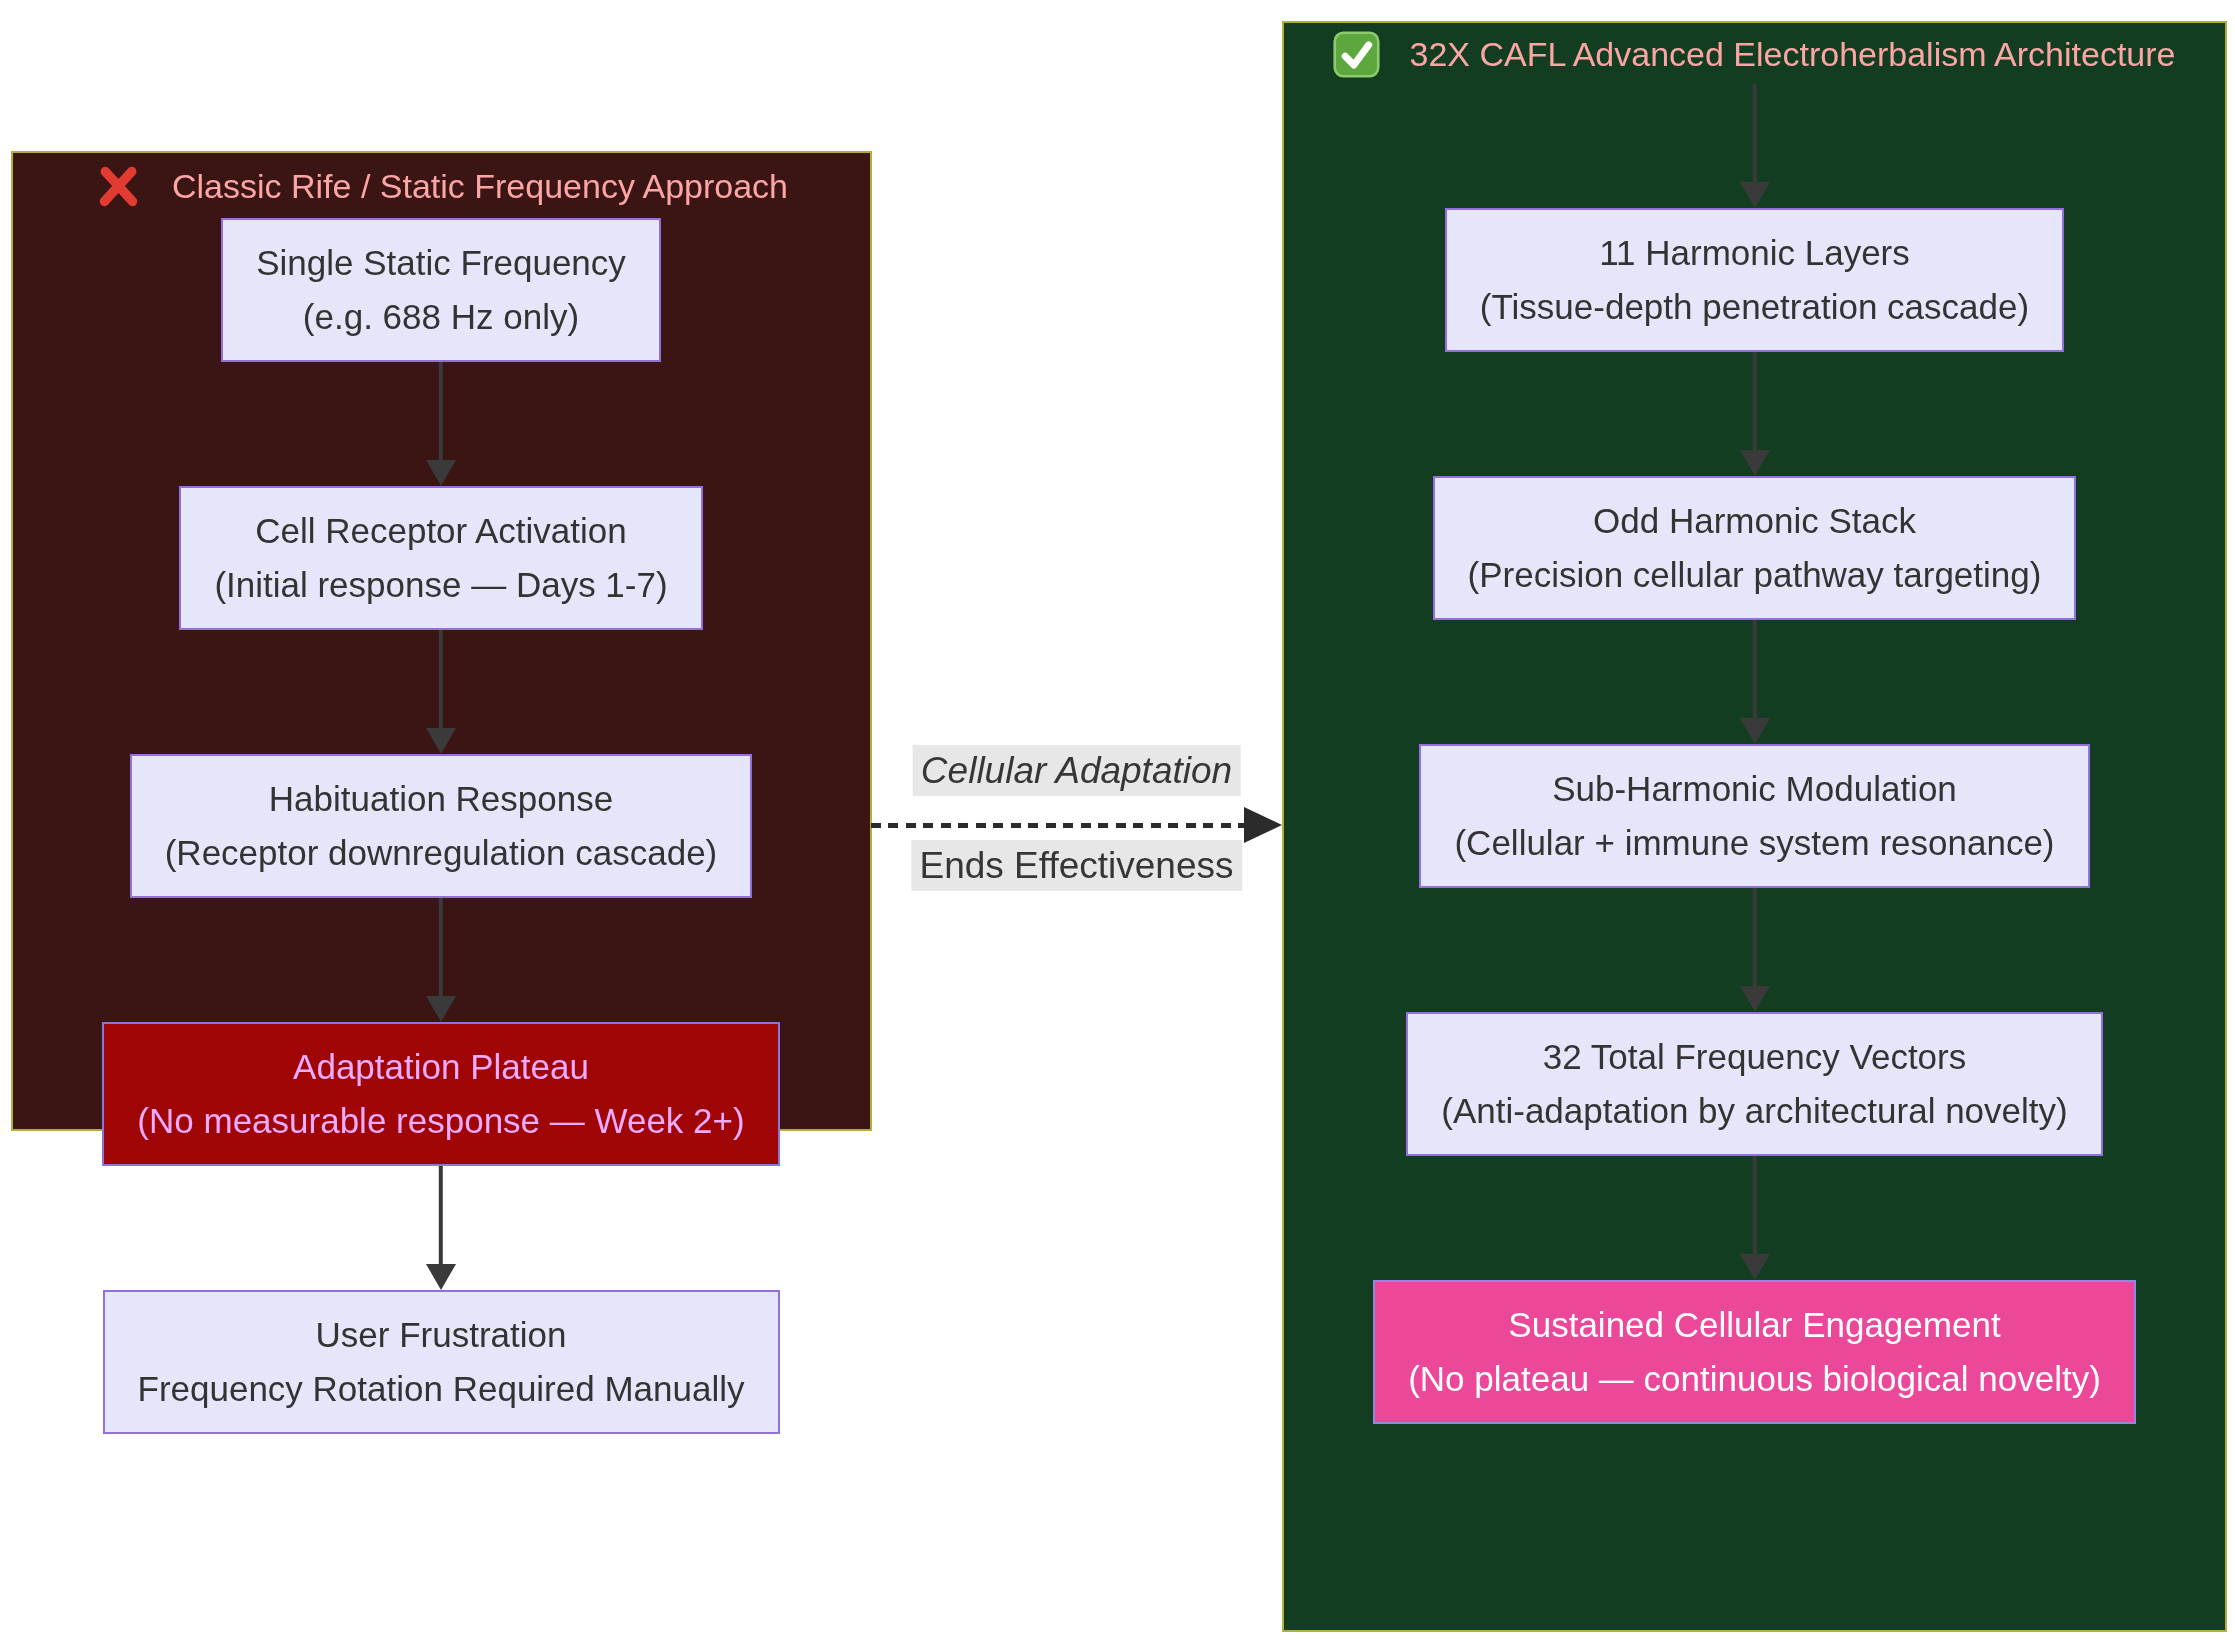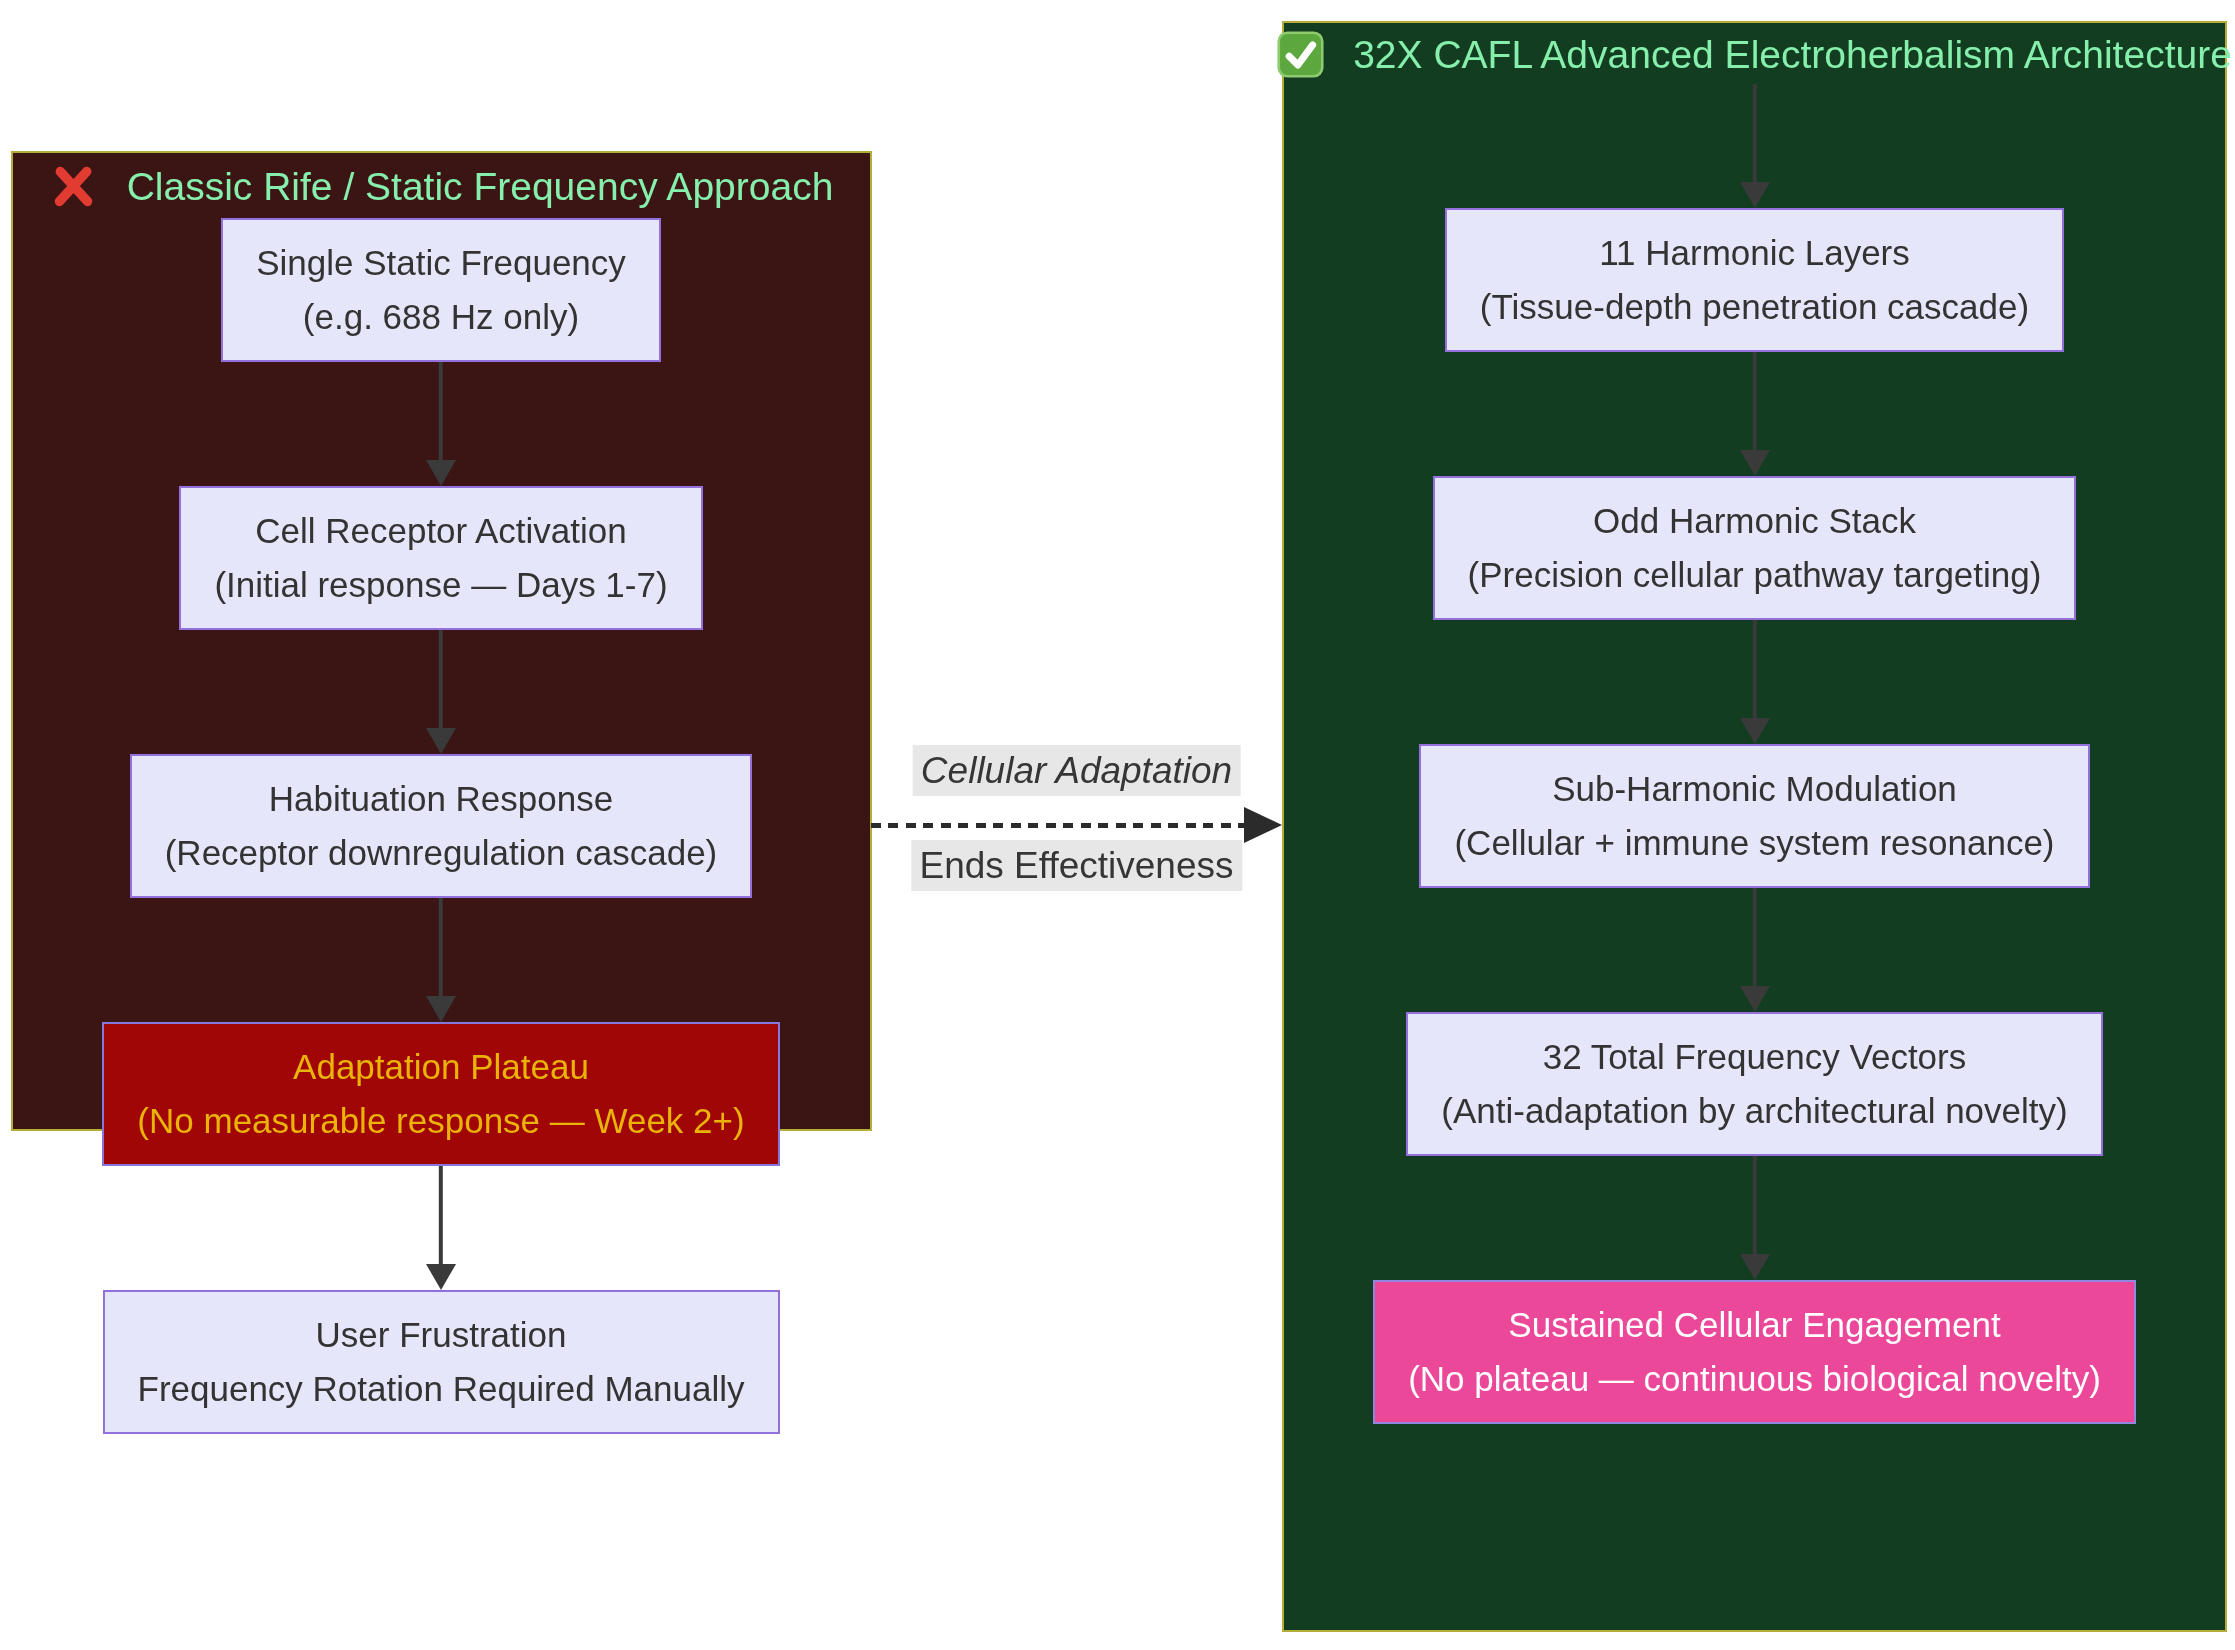--- a/index.html
+++ b/index.html
@@ -16,21 +16,21 @@
     box-sizing:border-box;
     border:2.6px solid #b3ad3c;
     display:flex;
     flex-direction:column;
     align-items:center;
   }
   .panel-left{left:10.5px;top:151px;width:861px;height:980px;background:#3b1414;}
   .panel-right{left:1282px;top:21px;width:945px;height:1611px;background:#123d20;}
   .panel-title{
     display:flex;align-items:center;justify-content:center;gap:29px;
-    color:#86efac;font-size:39px;line-height:39px;white-space:nowrap;
+    color:#fca5a5;font-size:34px;line-height:39px;white-space:nowrap;
     flex:0 0 auto;
   }
   .panel-left .panel-title{height:63px;margin-top:1.7px;}
   .panel-right .panel-title{height:59px;margin-top:1.7px;}
   .title-icon{display:inline-flex;flex:0 0 auto;}
   
   .node{
     box-sizing:border-box;
     height:144px;
     padding:0 33px;
@@ -40,21 +40,21 @@
     font-size:35px;
     line-height:54px;
     display:flex;
     flex-direction:column;
     align-items:center;
     justify-content:center;
     text-align:center;
     white-space:nowrap;
     flex:0 0 auto;
   }
-  .node-alert{background:#a00606;border-color:#8677dd;color:#eab308;}
+  .node-alert{background:#a00606;border-color:#8677dd;color:#f0abfc;}
   .node-success{background:#ec4899;border-color:#9386e0;color:#ffffff;}
   
   .edge{position:relative;width:38px;height:124px;flex:0 0 auto;}
   .edge .line{position:absolute;left:50%;transform:translateX(-50%);top:0;width:4.4px;height:100px;background:#3a3a3a;}
   .edge .head{position:absolute;left:50%;transform:translateX(-50%);top:98px;width:0;height:0;
     border-left:15px solid transparent;border-right:15px solid transparent;border-top:26px solid #3a3a3a;}
   
   .connector{position:absolute;left:871px;top:712px;width:411px;height:227px;}
   .connector .dash-line{
     position:absolute;left:0;top:111px;height:5.2px;width:373px;

